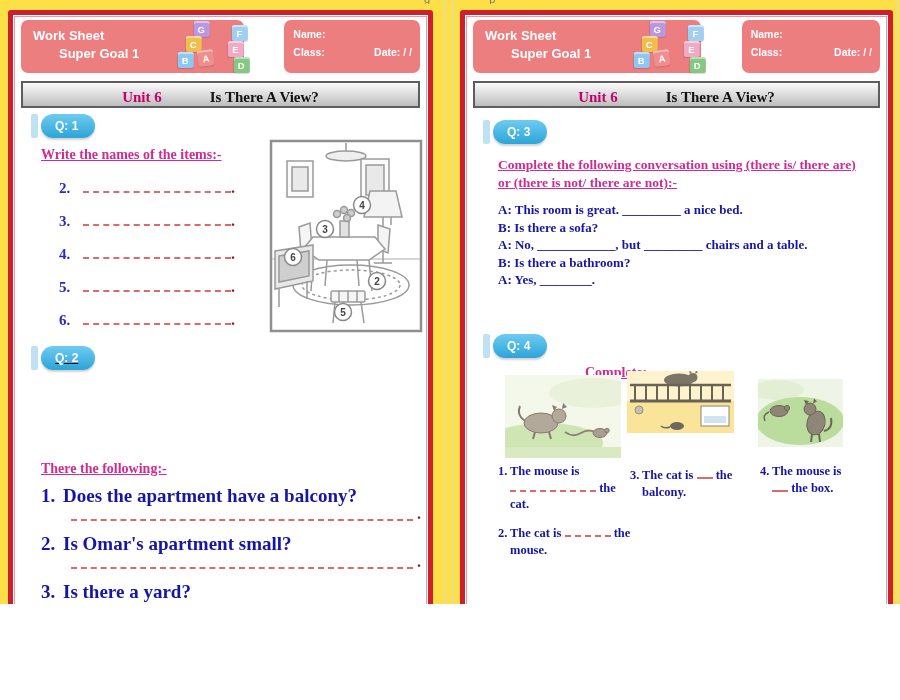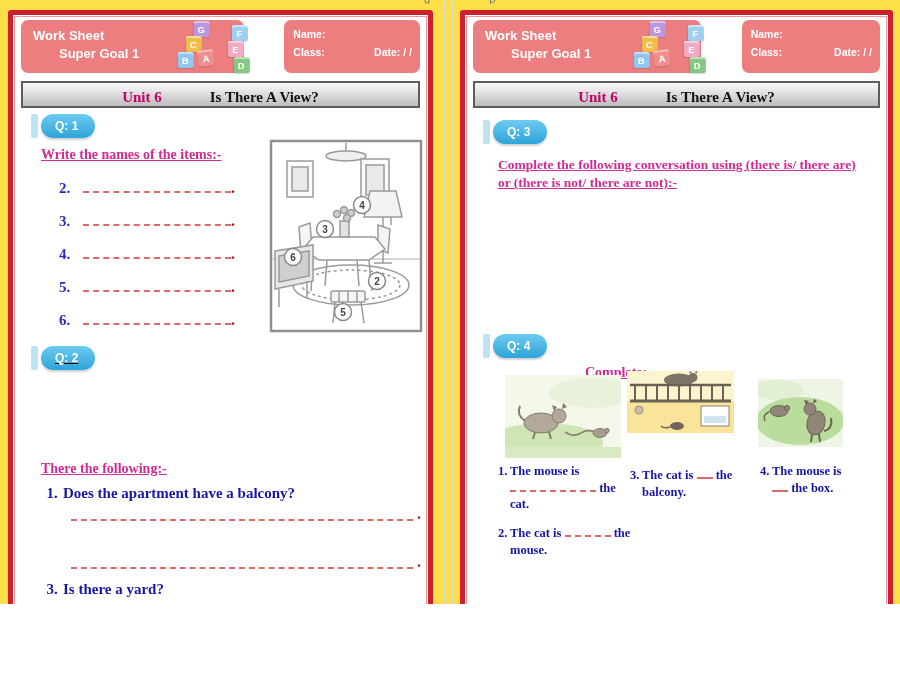--- a/index.html
+++ b/index.html
@@ -56,21 +56,21 @@
   .dashed{border-bottom:2px dashed var(--line_red,#dd6a6a);}
 
   .q1-item{position:absolute;left:46px;white-space:nowrap;}
   .q1-num{color:var(--number_blue,#2929c8);font-weight:bold;font-size:15px;display:inline-block;width:24px;}
   .q1-line{display:inline-block;width:148px;height:12px;}
   .end-dot{color:#8b1a1a;font-weight:bold;}
 
   .paragraph{position:absolute;left:92px;top:342px;width:292px;color:var(--paragraph_gray,#8f8f8f);
              font:11.5px/1.38 "Liberation Sans",sans-serif;letter-spacing:.2px;}
 
-  .question{position:absolute;left:28px;font-size:15px;white-space:nowrap;text-align:center;}
+  .question{position:absolute;left:28px;font-size:19px;white-space:nowrap;}
   .q-num{display:inline-block;width:22px;}
   .answer-line{position:absolute;left:58px;width:342px;height:12px;}
   .answer-line .end-dot{position:absolute;right:-8px;top:-2px;}
 
   .convo{position:absolute;left:33px;top:186px;width:380px;font-size:13px;line-height:17.5px;}
   .convo div{white-space:nowrap;}
 
   .caption{position:absolute;font-size:12.5px;line-height:1.32;}
   .cap-num{position:absolute;left:0;top:0;color:var(--text_navy,#1616a3);font-weight:bold;}
   .cap-body{display:block;margin-left:12px;}
@@ -215,20 +215,23 @@
 
     <div class="heading mag" style="left:28px;top:446px;">There the following:-</div>
 
     <div class="question navy" style="top:470px;">
       <span class="q-num">1.</span><span>Does the apartment have a balcony?</span>
     </div>
     <div class="answer-line dashed" style="top:492px;">
         <span class="end-dot">.</span>
       </div>
 
+    <div class="question navy" style="top:518px;">
+      <span class="q-num">2.</span><span>Is Omar's apartment small?</span>
+    </div>
     <div class="answer-line dashed" style="top:540px;">
         <span class="end-dot">.</span>
       </div>
 
     <div class="question navy" style="top:566px;">
       <span class="q-num">3.</span><span>Is there a yard?</span>
     </div>
     <div class="answer-line dashed" style="top:590px;">
         <span class="end-dot">.</span>
       </div>
@@ -284,20 +287,27 @@
     </div>
 
     <div class="qbadge" style="left:18px;top:104px;">
       <span class="qbadge-bar"></span>
       <span class="qbadge-pill">Q: 3</span>
     </div>
 
     <div class="heading mag" style="left:33px;top:142px;font-size:13.5px;font-family:Liberation Serif, serif;">Complete the following conversation using (there is/ there are)</div>
     <div class="heading mag" style="left:33px;top:160px;font-size:13.5px;">or (there is not/ there are not):-</div>
 
+    <div class="convo navy">
+      <div>A:  This room is great. _________ a nice bed.</div>
+      <div>B:  Is there a sofa?</div>
+      <div>A:  No, ____________, but _________ chairs and a table.</div>
+      <div>B:  Is there a bathroom?</div>
+      <div>A:  Yes, ________.</div>
+    </div>
 
     <div class="qbadge" style="left:18px;top:318px;">
       <span class="qbadge-bar"></span>
       <span class="qbadge-pill">Q: 4</span>
     </div>
 
     <div class="heading mag" style="left:120px;top:350px;">Complete:-</div>
 
     <svg class="figure" style="left:40px;top:360px;" width="116" height="83" viewBox="0 0 116 83">
       <rect width="116" height="83" fill="#f3f8ea"></rect>

